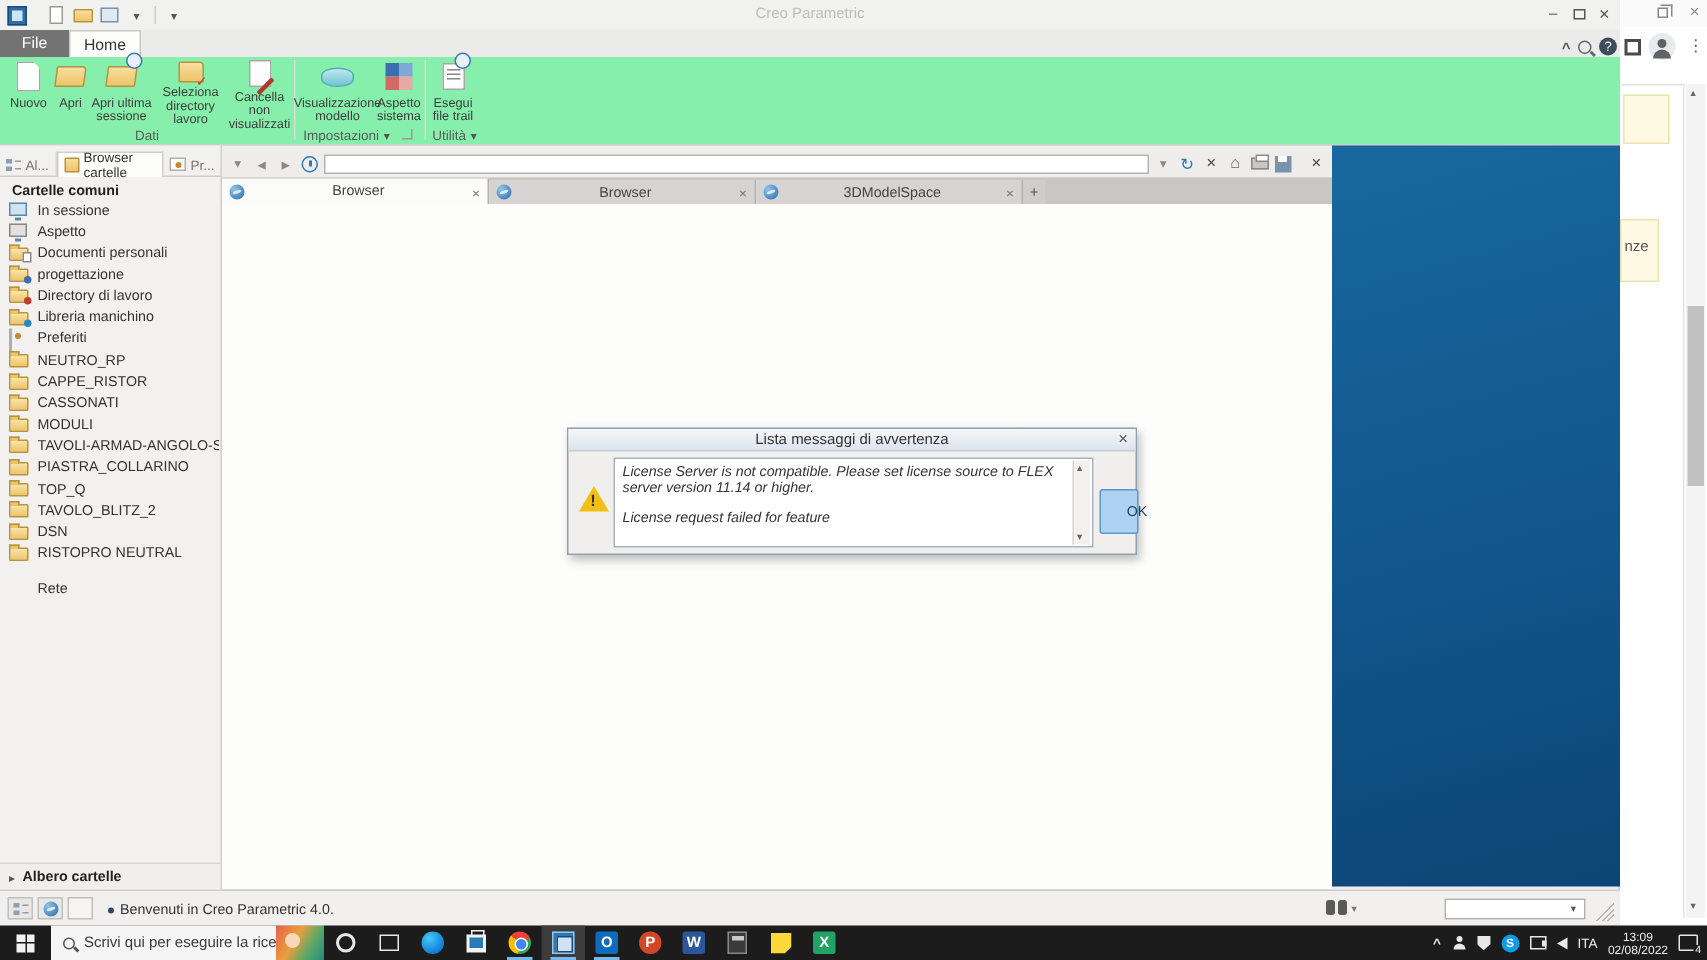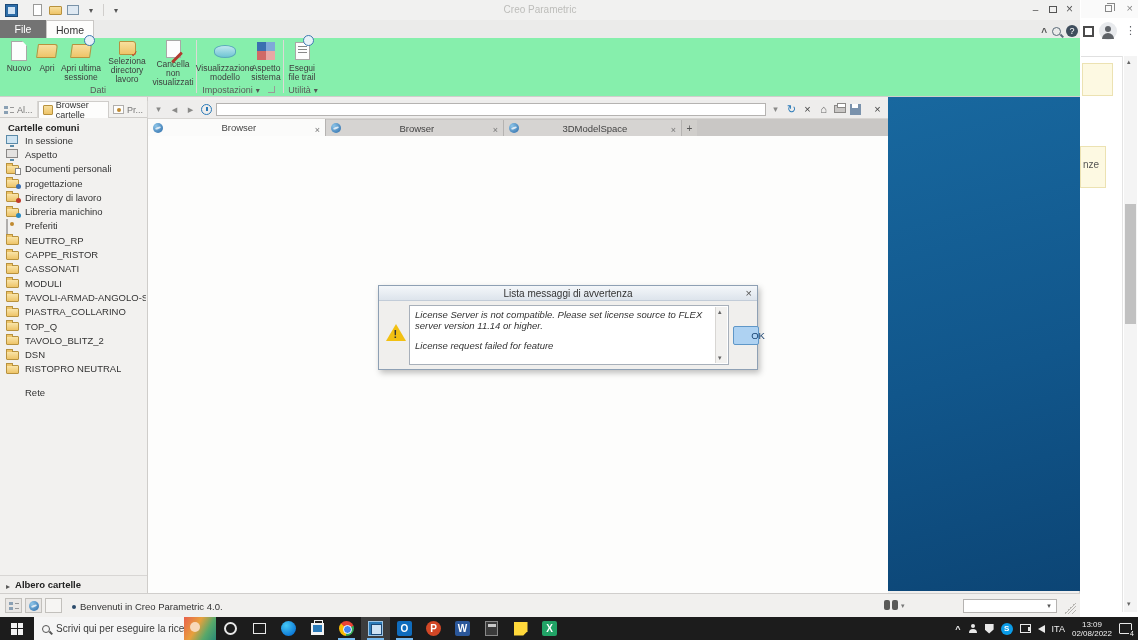--- a/index.html
+++ b/index.html
@@ -204,21 +204,21 @@
   #dlg-text { position:absolute; left:30px; top:19px; width:320px; height:60px; background:#fff;
     border:1px solid #a8b0ba; padding:3px 16px 3px 5px; overflow:hidden; }
   #dlg-text .msg { font-size:9.5px; color:#333; line-height:11px;font-style:italic; }
   #dlg-text .msg + .msg { margin-top:9px; }
   .dlg-scroll { position:absolute; right:1px; top:1px; width:12px; height:56px; background:#f2f1ef;
     border-left:1px solid #d8d6d3; }
   .dlg-scroll .u { position:absolute; top:1px; left:2px; font-size:7px; color:#666; }
   .dlg-scroll .u::before { content:"\25B4"; }
   .dlg-scroll .d { position:absolute; bottom:1px; left:2px; font-size:7px; color:#666; }
   .dlg-scroll .d::before { content:"\25BE"; }
-  #dlg-ok { position:absolute; left:354px; top:40px; width:23px; height:19px; background:#aed2f2;
+  #dlg-ok { position:absolute; left:354px; top:40px; width:23px; height:30px; background:#aed2f2;
     border:1px solid #5f97c8; border-radius:2px; font-size:9.5px; color:#16406e;
     display:flex; align-items:center; justify-content:center;padding-left:24px; }
 
   
   #bgwin { position:absolute; left:1081px; top:0; width:57px; height:464px; background:#fff; }
   #bgwin-top { position:absolute; left:0; top:0; width:57px; height:18px; background:#fafafa; }
   .bg-restore { position:absolute; left:24px; top:5px; width:7px; height:7px; border:1px solid #888; background:#fafafa; }
   .bg-restore::before { content:""; position:absolute; left:1px; top:-3px; width:7px; height:7px;
     border:1px solid #888; border-left:none; border-bottom:none; }
   .bg-close { position:absolute; right:5px; top:2px; color:#888; font-size:11px; }

